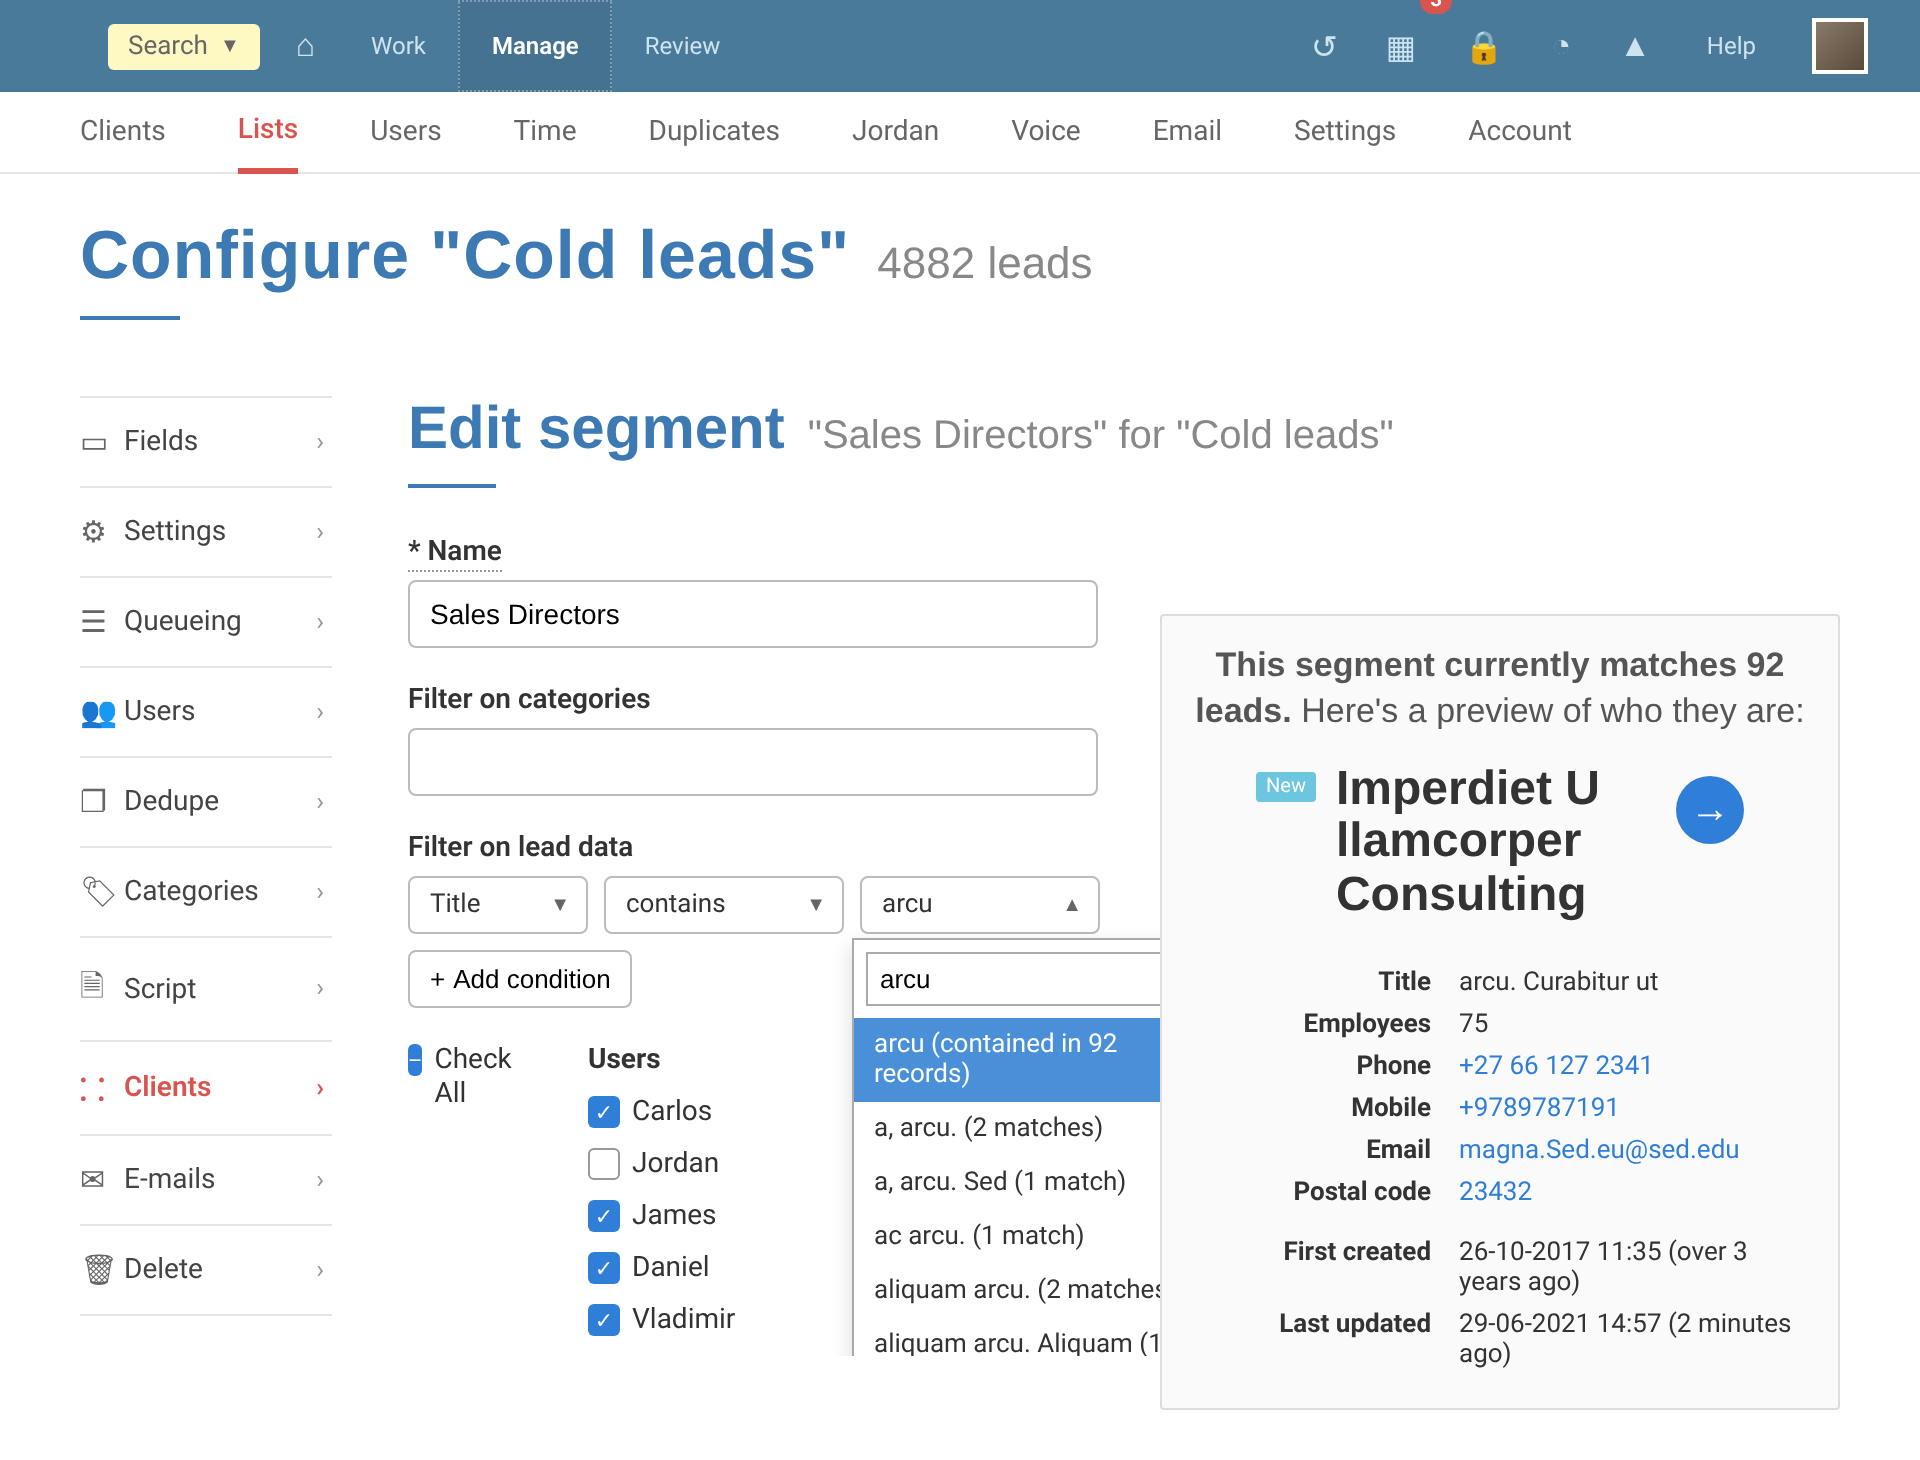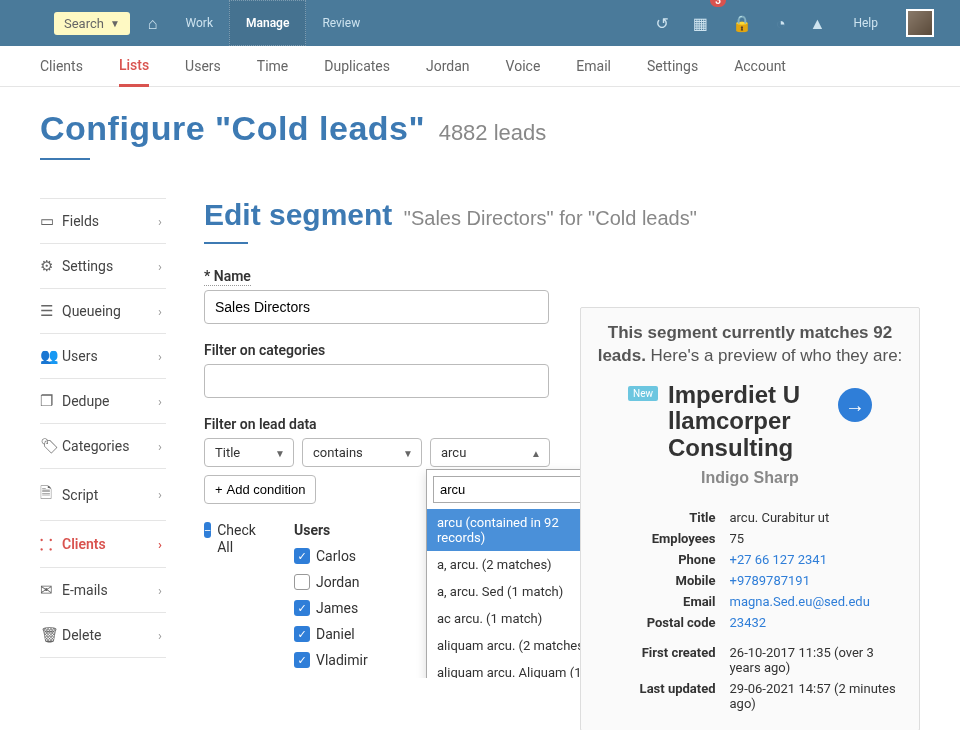--- a/index.html
+++ b/index.html
@@ -281,21 +281,20 @@
 
 <div class="preview">
   <div class="pv-head">
     <strong>This segment currently matches 92 leads.</strong><span> Here's a preview of who they are:</span>
   </div>
   <div class="company-row">
     <span class="newtag">New</span>
     <div class="company">Imperdiet U llamcorper Consulting</div>
     <div class="arrow-circ">→</div>
   </div>
-  <div class="contact">Indigo Sharp</div>
   <table>
     <tbody>
         <tr>
           <td class="k">Title</td>
           <td class="v">arcu. Curabitur ut</td>
         </tr>
     <tr>
           <td class="k">Employees</td>
           <td class="v">75</td>
         </tr>

